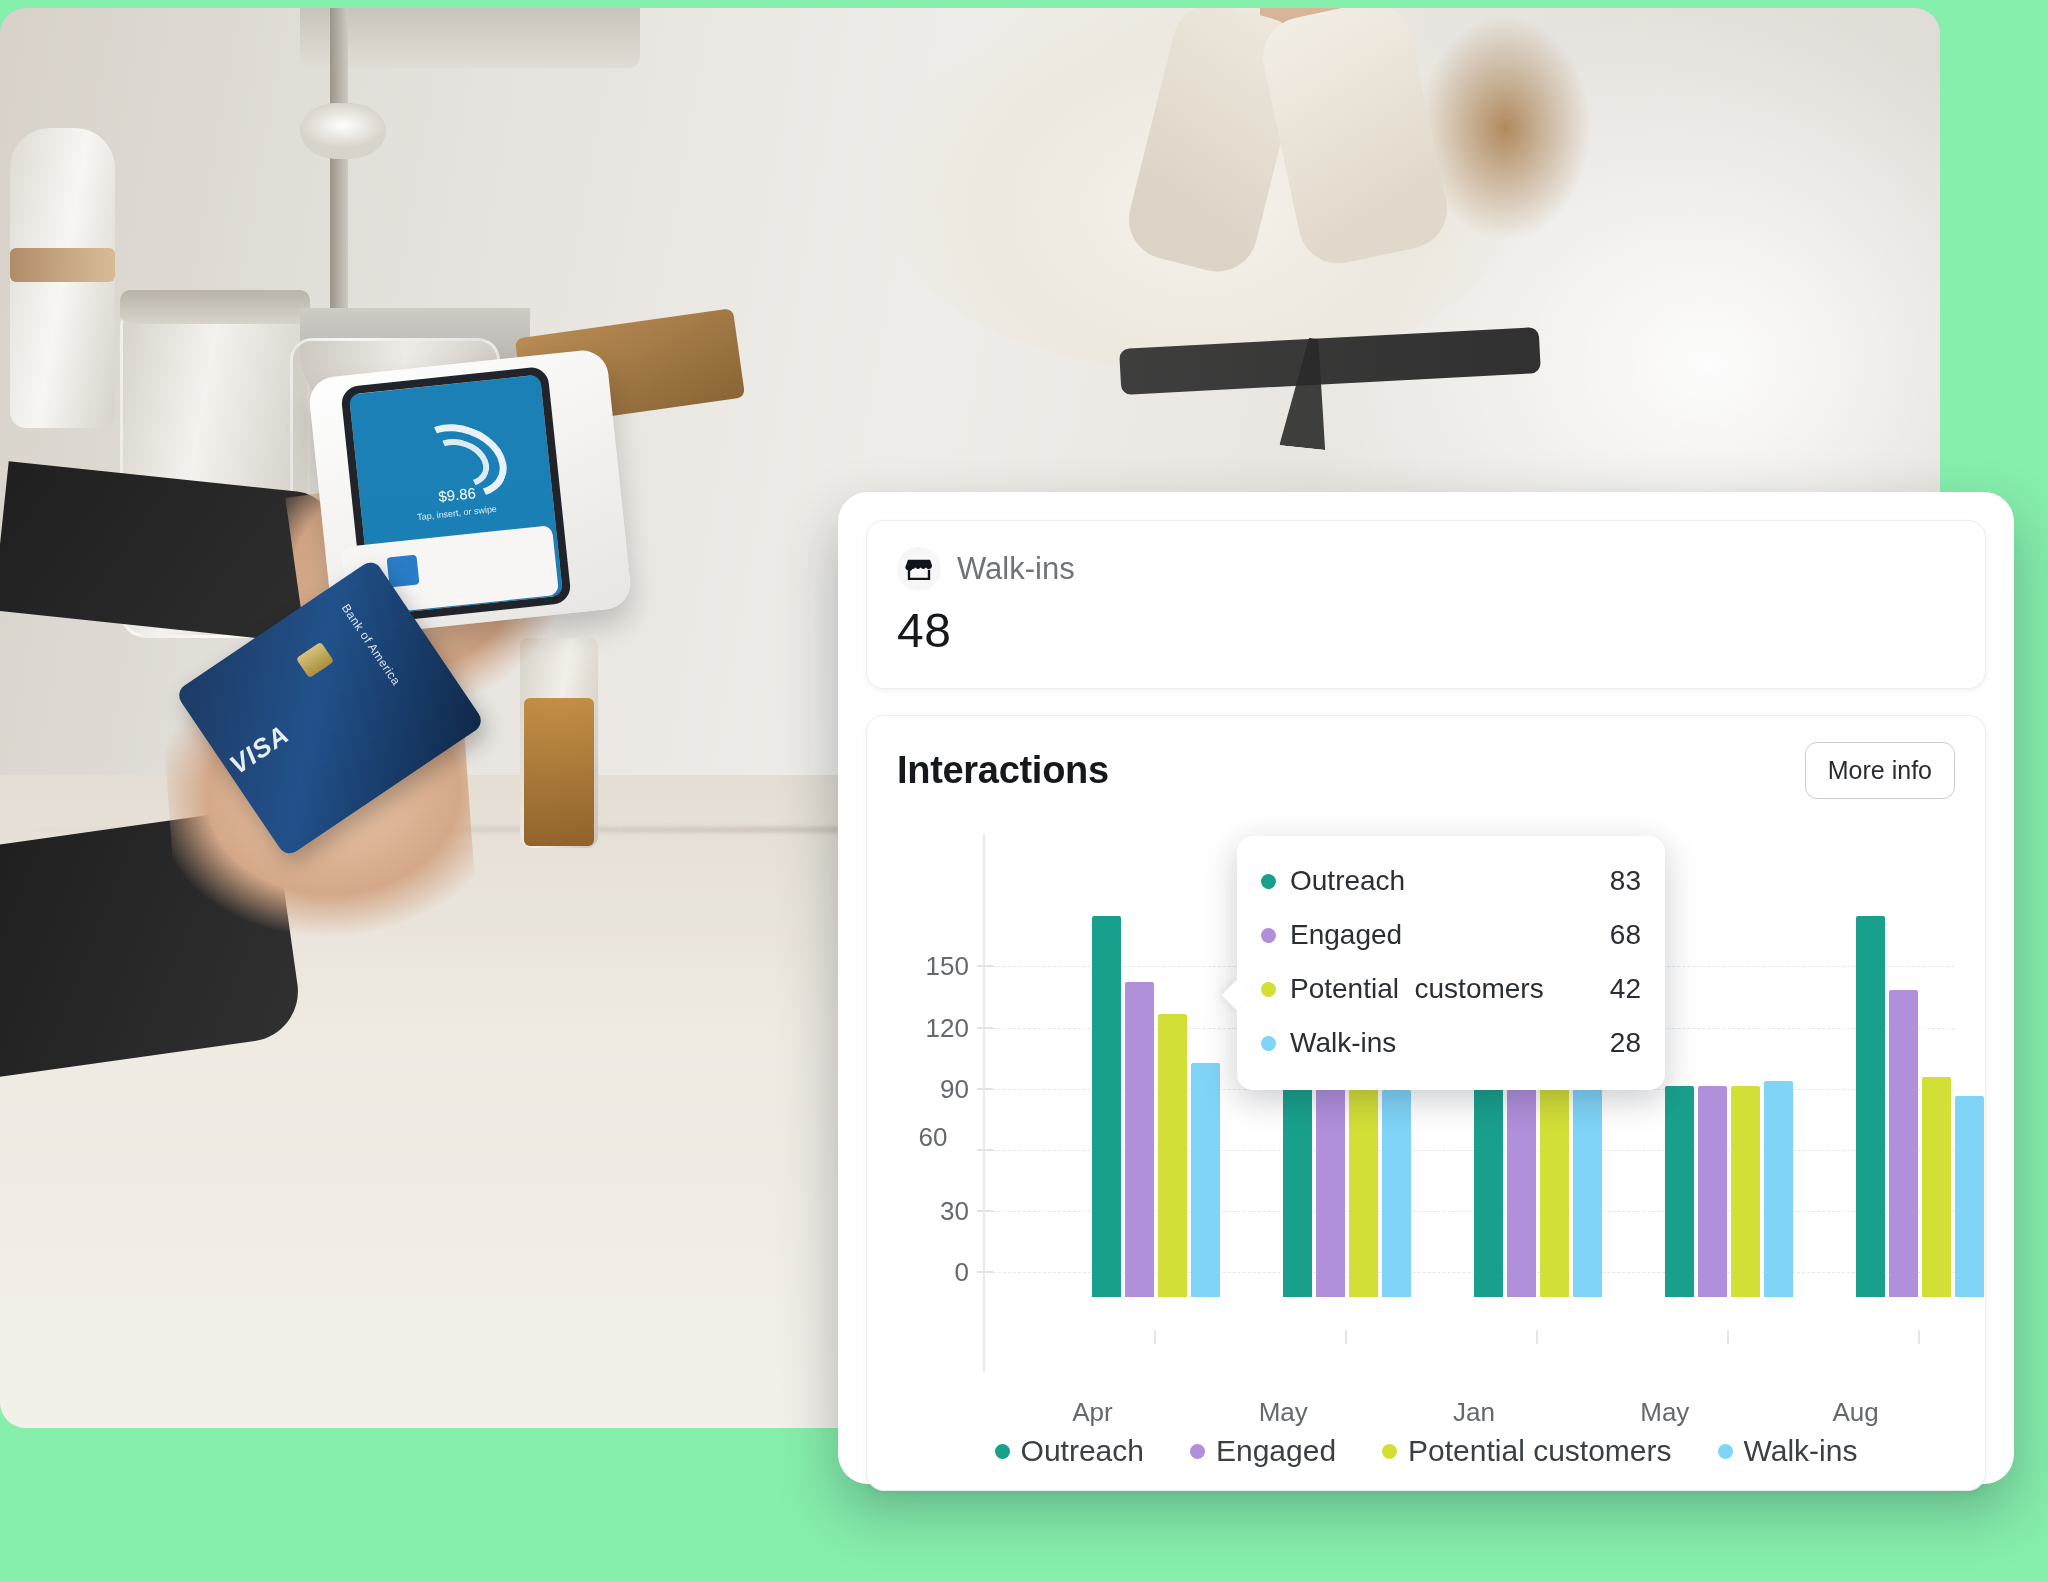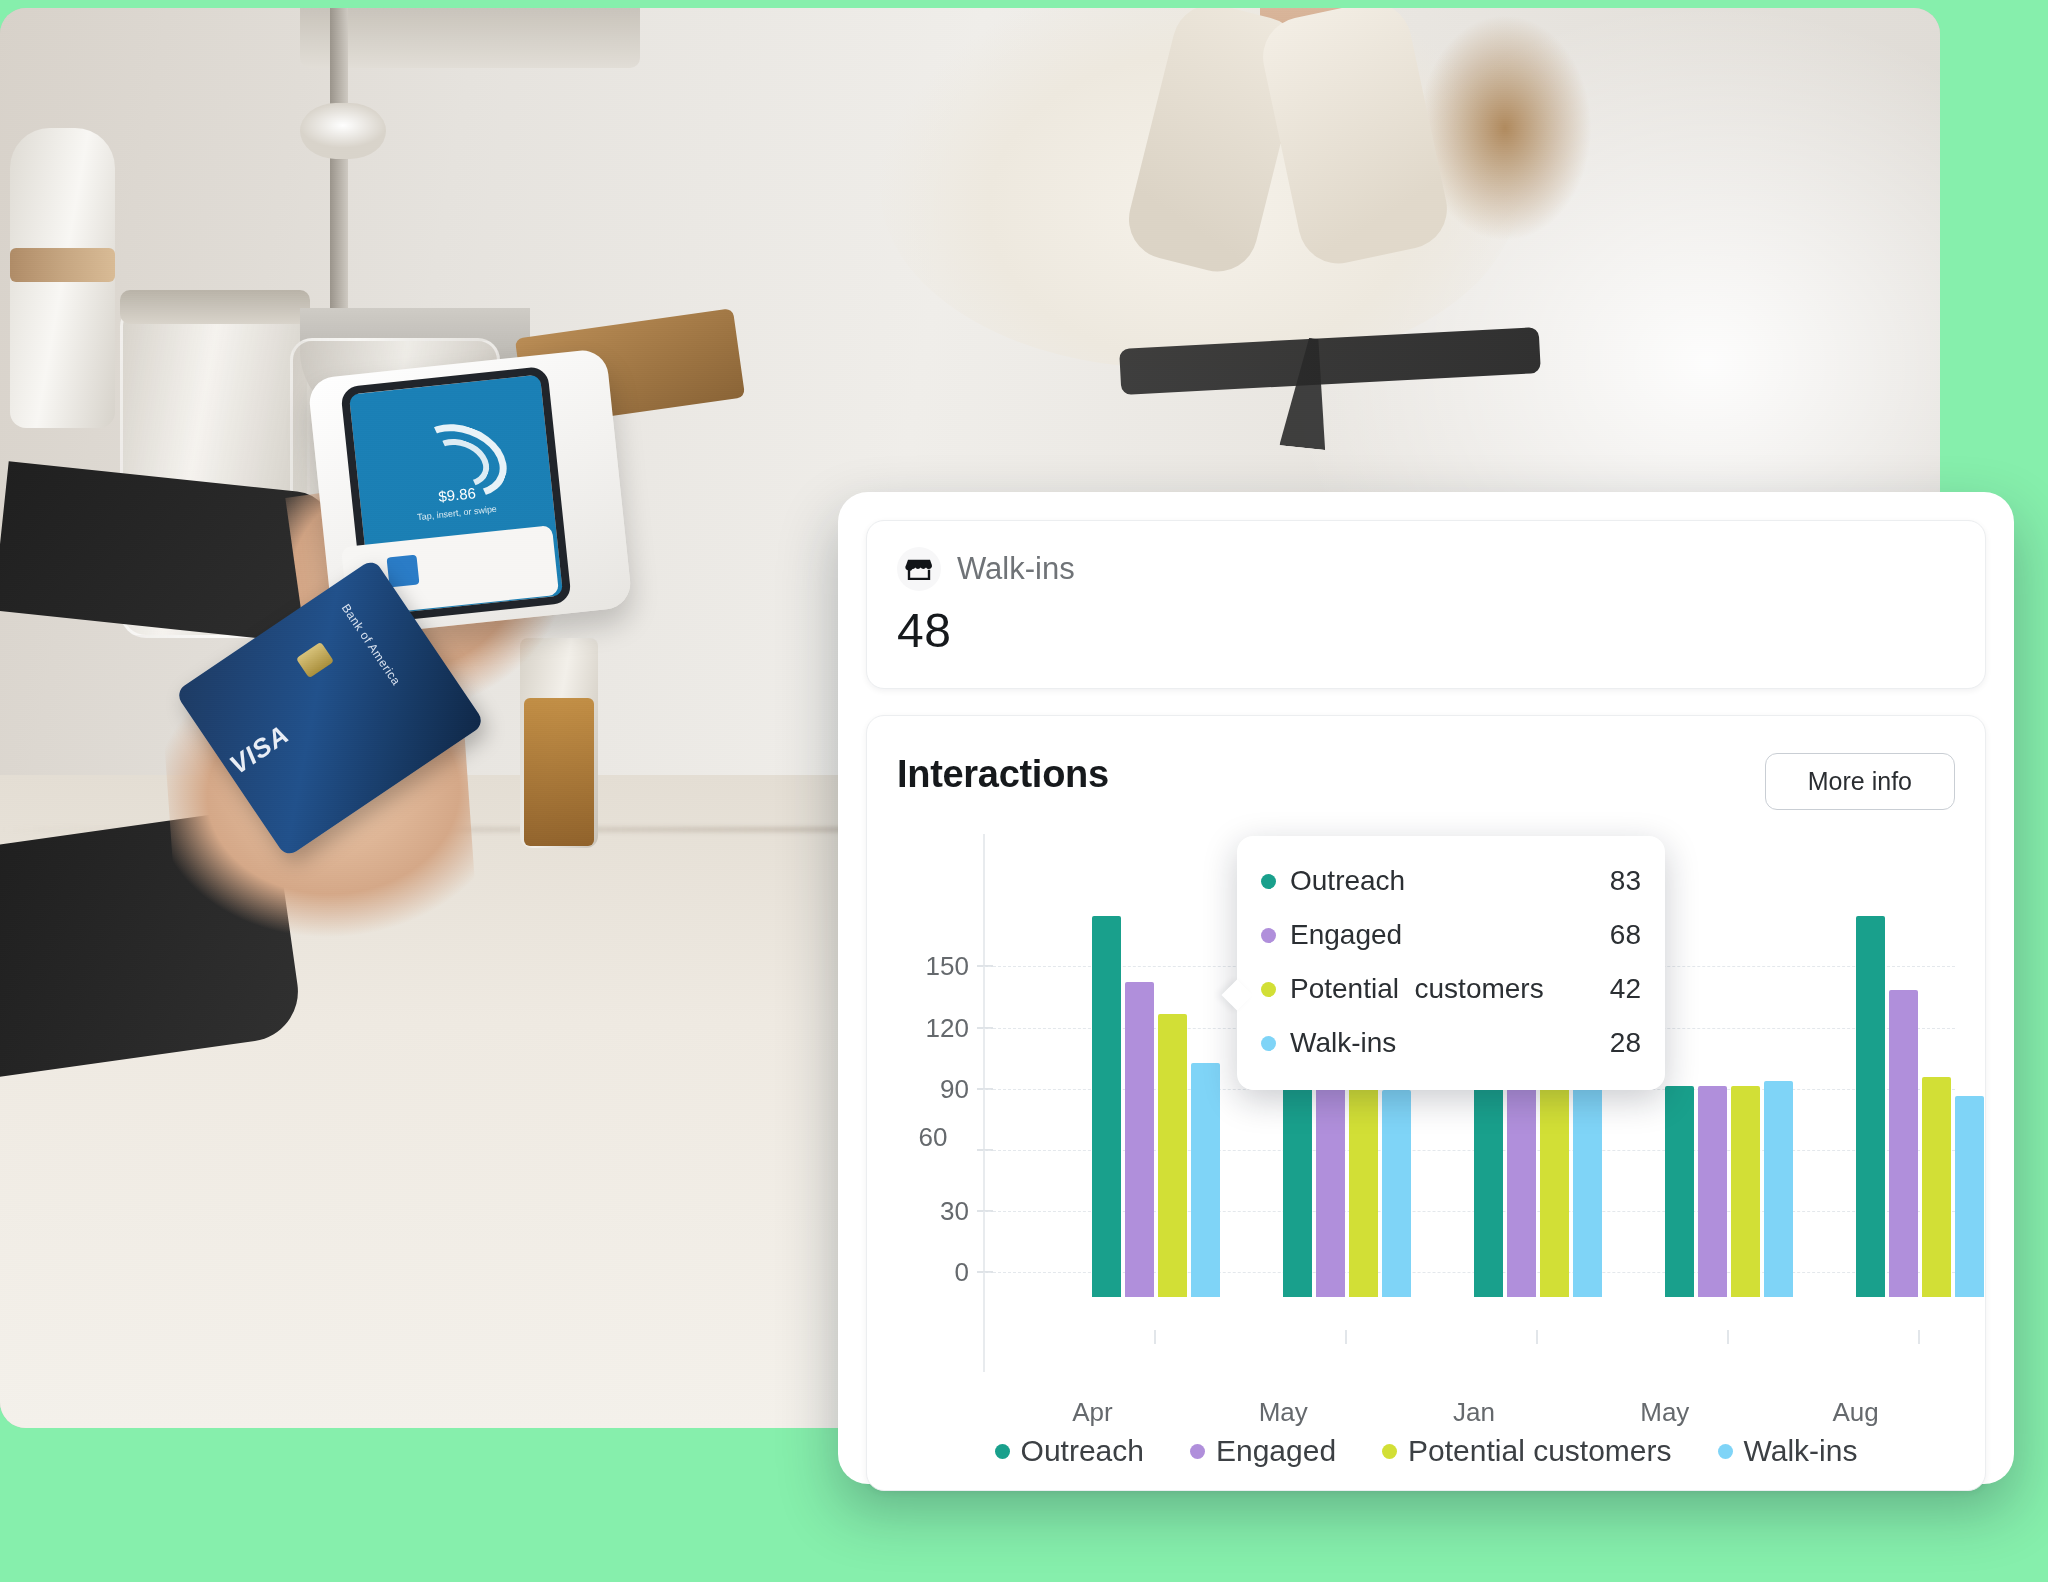--- a/index.html
+++ b/index.html
@@ -259,26 +259,26 @@
   #chart-card {
     margin-top: 26px;
     background: #ffffff;
     border: 1px solid #eceef0;
     border-radius: 18px;
     box-shadow: 0 2px 6px rgba(16,24,40,.06);
     padding: 26px 30px 24px 30px;
     height: 776px;
     position: relative;
   }
-  .chart-head { display: flex; justify-content: space-between; margin-top: 11px; }
+  .chart-head { display: flex; align-items: center; justify-content: space-between; }
   #chart-title { font-size: 38px; font-weight: 700; color: #16191c; letter-spacing: -.3px; }
   #more-info-btn {
     font-size: 25px; color: #2a2d31;
     border: 1px solid #c9ced4; background: #fff;
-    border-radius: 12px; padding: 13px 42px; cursor: pointer;
+    border-radius: 12px; padding: 13px 22px; cursor: pointer;
     font-family: "Liberation Sans", sans-serif;
   }
 
   
   #plot {
     position: absolute;
     left: 30px; top: 118px; right: 30px; bottom: 118px;
   }
   #plot-inner { position: absolute; inset: 0; }
   .ytick {

